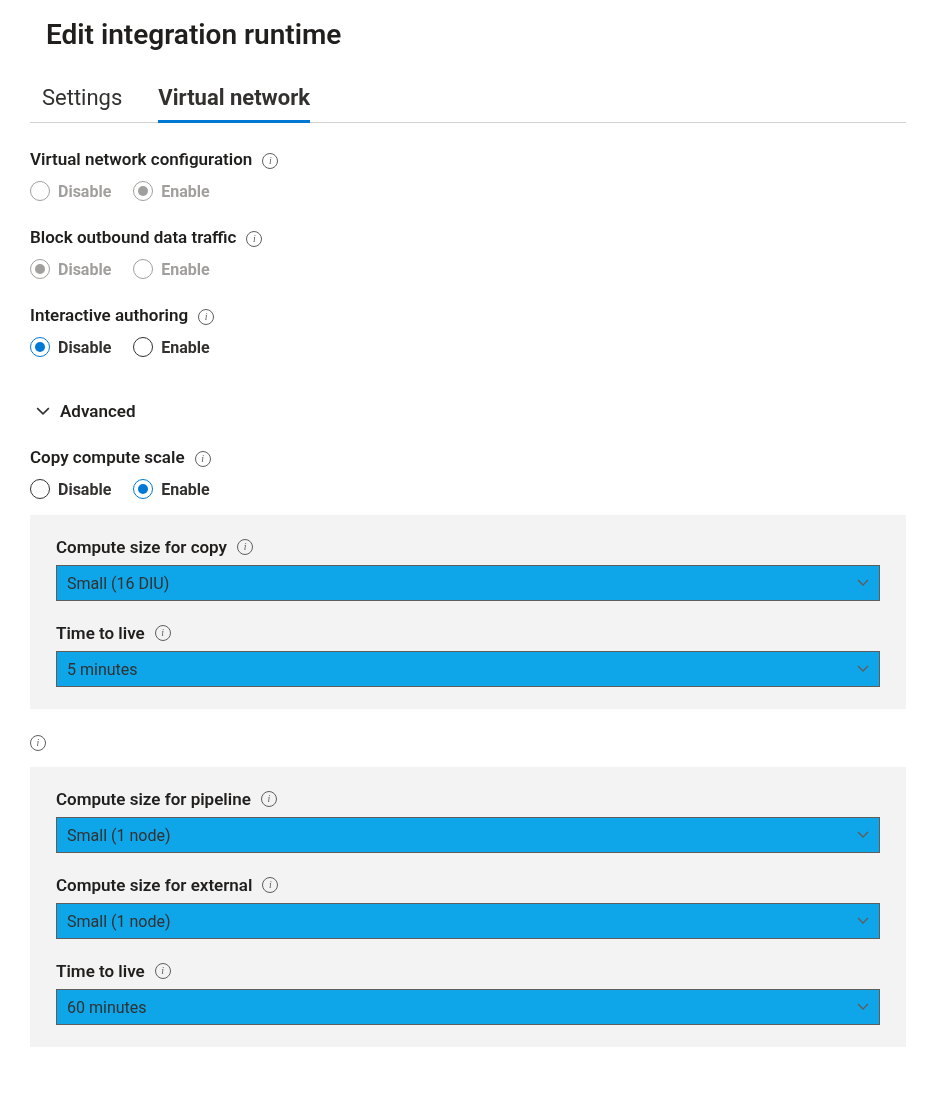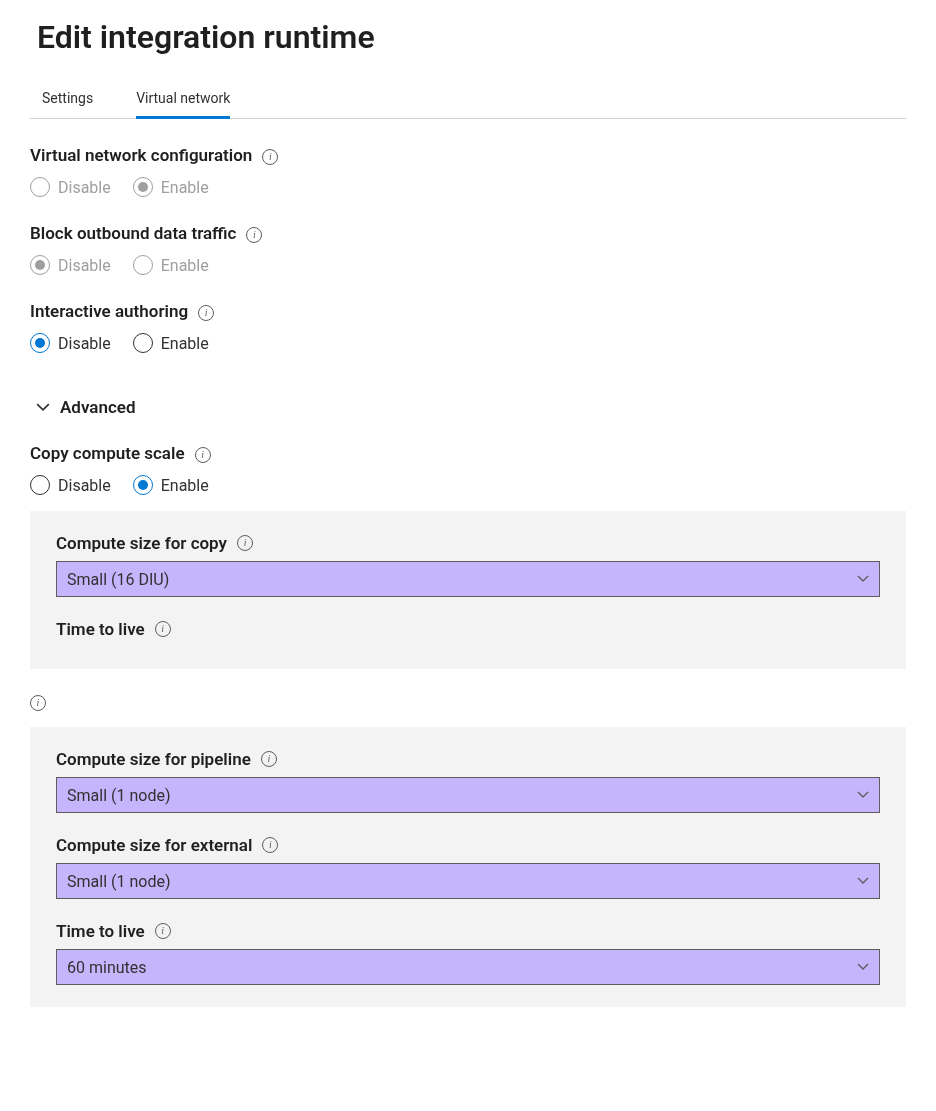--- a/index.html
+++ b/index.html
@@ -5,43 +5,42 @@
   * { box-sizing: border-box; }
   body {
     font-family: "Segoe UI", -apple-system, BlinkMacSystemFont, Roboto, "Helvetica Neue", sans-serif;
     margin: 0;
     padding: 10px 30px 30px 30px;
     background: #fff;
     color: #323130;
     font-size: 14px;
   }
   .page-title {
-    font-size: 32px;
+    font-size: 28px;
     font-weight: 600;
-    margin: 8px 0 24px 7px;
+    margin: 8px 0 24px 16px;
     color: #201f1e;
   }
   .tabs {
     display: flex;
     border-bottom: 1px solid #d2d0ce;
     gap: 36px;
     padding-left: 12px;
   }
   .tab {
     padding: 10px 0;
-    font-size: 14px;
+    font-size: 22px;
     color: #323130;
     cursor: pointer;
     border-bottom: 3px solid transparent;
     margin-bottom: -1px;
   }
   .tab.active {
-    font-weight: 400;
+    font-weight: 700;
     border-bottom-color: #0078d4;
-    margin-left: 7px;
   }
   .section-label {
     display: flex;
     align-items: flex-end;
     gap: 10px;
     font-size: 17px;
     font-weight: 600;
     margin-top: 26px;
     margin-bottom: 12px;
     color: #201f1e;
@@ -64,20 +63,21 @@
   }
   .radio-row {
     display: flex;
     gap: 22px;
   }
   .radio {
     display: flex;
     align-items: center;
     gap: 8px;
     cursor: pointer;
+    font-weight: bold;
   }
   .radio-circle {
     width: 20px;
     height: 20px;
     border: 1px solid #323130;
     border-radius: 50%;
     position: relative;
     flex-shrink: 0;
   }
   .radio.selected .radio-circle::after {
@@ -128,21 +128,21 @@
     font-weight: 600;
     margin-bottom: 8px;
     color: #201f1e;
     text-align: center;
   }
   .panel .field-label:not(:first-child) { margin-top: 22px; }
   .select {
     position: relative;
     width: 100%;
     height: 36px;
-    background: #c4b5fd;
+    background: #0ea5e9;
     border: 1px solid #605e5c;
     display: flex;
     align-items: center;
     padding: 0 36px 0 10px;
     cursor: pointer;
     font-size: 16px;
   }
   .select .caret {
     position: absolute;
     right: 10px;
@@ -242,20 +242,28 @@
       <svg viewBox="0 0 12 12" fill="none" stroke="#605e5c" stroke-width="1.4">
           <polyline points="1,3.5 6,8.5 11,3.5"></polyline>
         </svg>
     </span>
   </div>
 
   <div class="field-label">
     <span>Time to live</span>
     <span class="info-icon">i</span>
   </div>
+  <div class="select">
+    <span>5 minutes</span>
+    <span class="caret">
+      <svg viewBox="0 0 12 12" fill="none" stroke="#605e5c" stroke-width="1.4">
+          <polyline points="1,3.5 6,8.5 11,3.5"></polyline>
+        </svg>
+    </span>
+  </div>
 </div>
 
 <div class="section-label">
   <span class="info-icon">i</span>
 </div>
 
 <div class="panel">
   <div class="field-label">
     <span>Compute size for pipeline</span>
     <span class="info-icon">i</span>

